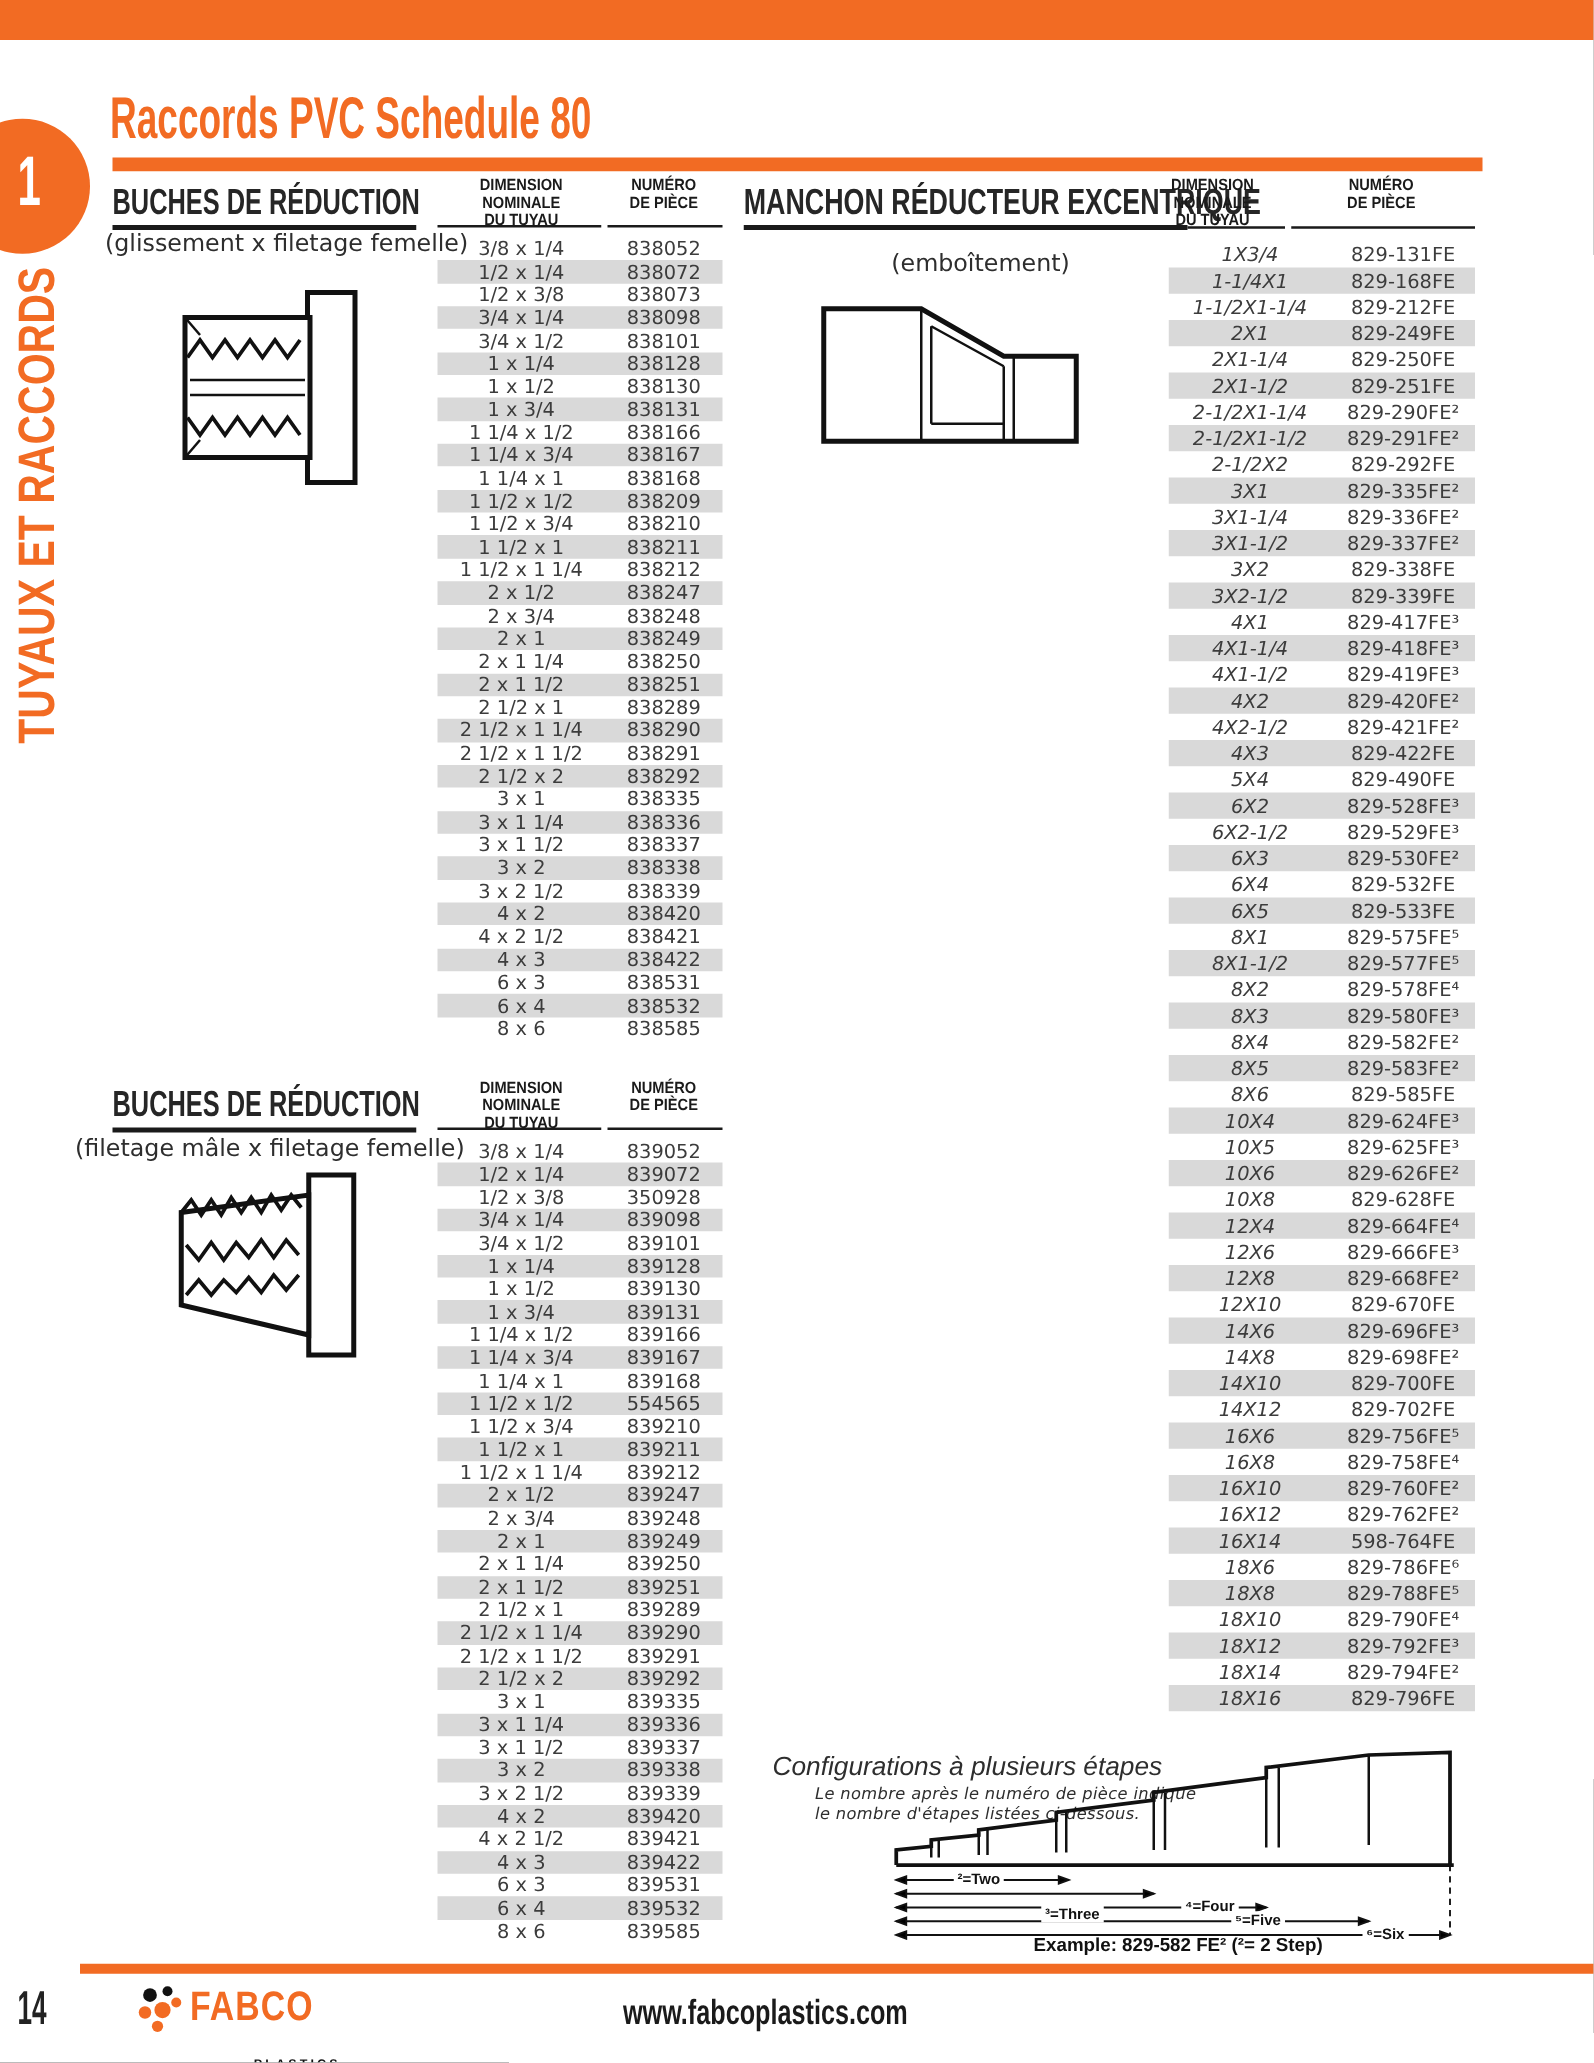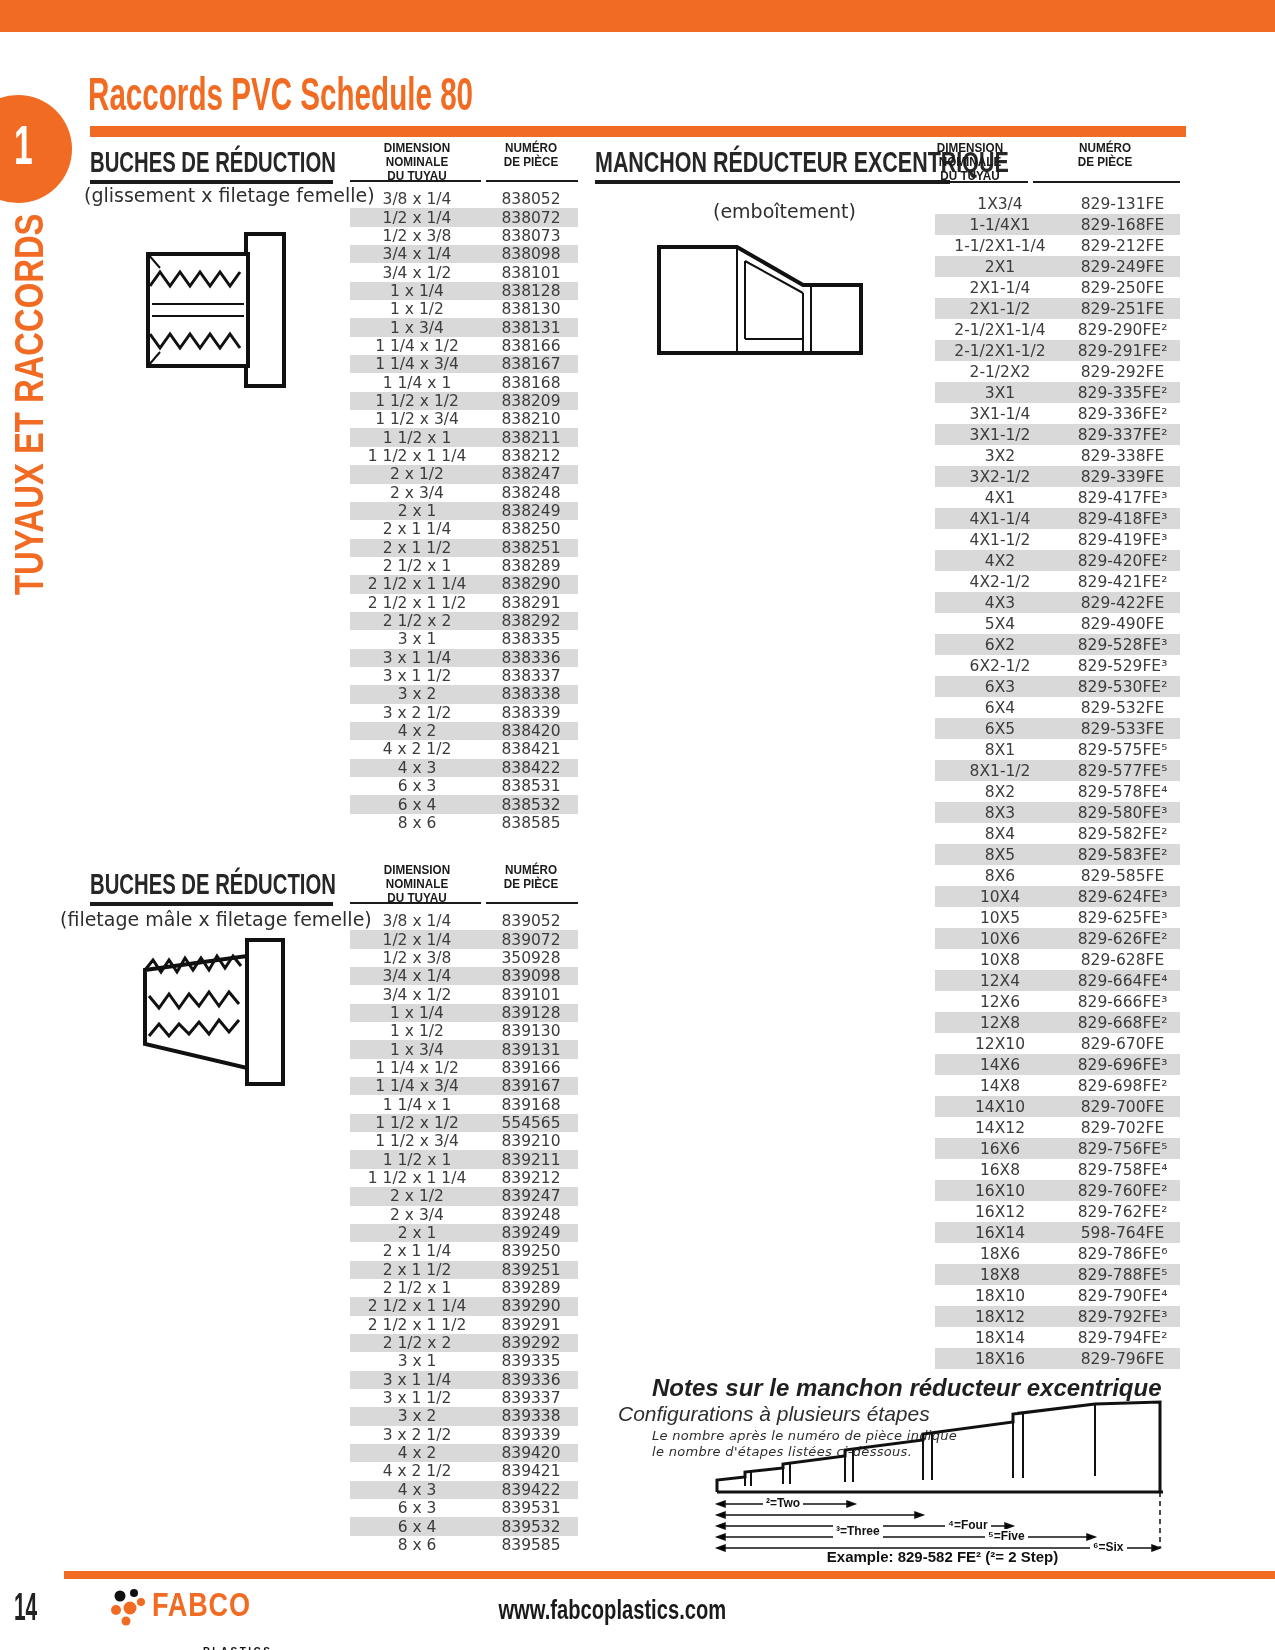--- a/index.html
+++ b/index.html
@@ -31,21 +31,21 @@
 
   
   .rows{display:block;}
   .trow{display:flex;align-items:center;}
   .rows-a .trow{height:18.35px;font-size:15.5px;}
   .rows-b .trow{height:21px;font-size:15.5px;}
   .trow:nth-of-type(even){background:#D9D9D9;}
   .dim{display:inline-block;text-align:center;white-space:nowrap;}
   .part{display:inline-block;flex:1;text-align:center;white-space:nowrap;}
   .rows-a .dim{width:134px;}
-  .rows-b .dim{width:130px;}
+  .rows-b .dim{width:130px;font-style:italic;}
 
   
   .notes-h{font-family:"Liberation Sans",sans-serif;font-weight:bold;font-style:italic;font-size:24px;color:#1f1f1f;white-space:nowrap;}
   .notes-sh{font-family:"Liberation Sans",sans-serif;font-style:italic;font-size:21px;color:#2e2e2e;white-space:nowrap;}
   .notes-small{font-style:italic;font-size:13px;line-height:16px;color:#2e2e2e;white-space:nowrap;letter-spacing:0.3px;}
   .step-label{position:absolute;font-family:"Liberation Sans",sans-serif;font-weight:bold;font-size:12px;
               background:#fff;padding:0 3px;color:#111;white-space:nowrap;}
   .example{font-family:"Liberation Sans",sans-serif;font-weight:bold;font-size:15px;color:#111;text-align:center;}
 
   
@@ -781,21 +781,20 @@
         <span class="dim">18X14</span>
         <span class="part">829-794FE²</span>
       </div>
 
       <div class="trow">
         <span class="dim">18X16</span>
         <span class="part">829-796FE</span>
       </div>
     </div>
 
-  <div class="abs notes-h" style="left:652px;top:1374px;">Notes sur le manchon réducteur excentrique</div>
   <div class="abs notes-sh" style="left:618px;top:1402px;">Configurations à plusieurs étapes</div>
   <div class="abs notes-small" style="left:652px;top:1428px;">
     <div>Le nombre après le numéro de pièce indique</div>
     <div>le nombre d'étapes listées ci-dessous.</div>
   </div>
 
   <div class="abs" style="left:705px;top:1392px;width:475px;height:160px;">
     <svg width="475" height="160" viewBox="0 0 475 160">
       <line x1="12" y1="100" x2="458" y2="100" stroke="#111" stroke-width="3"></line>
       <polyline points="12,100 12,88 40,85 40,80 78,76 78,72 140,64 140,58 218,48 218,42 308,30 308,22 390,12 455,10 455,100" fill="none" stroke="#111" stroke-width="3"></polyline>

